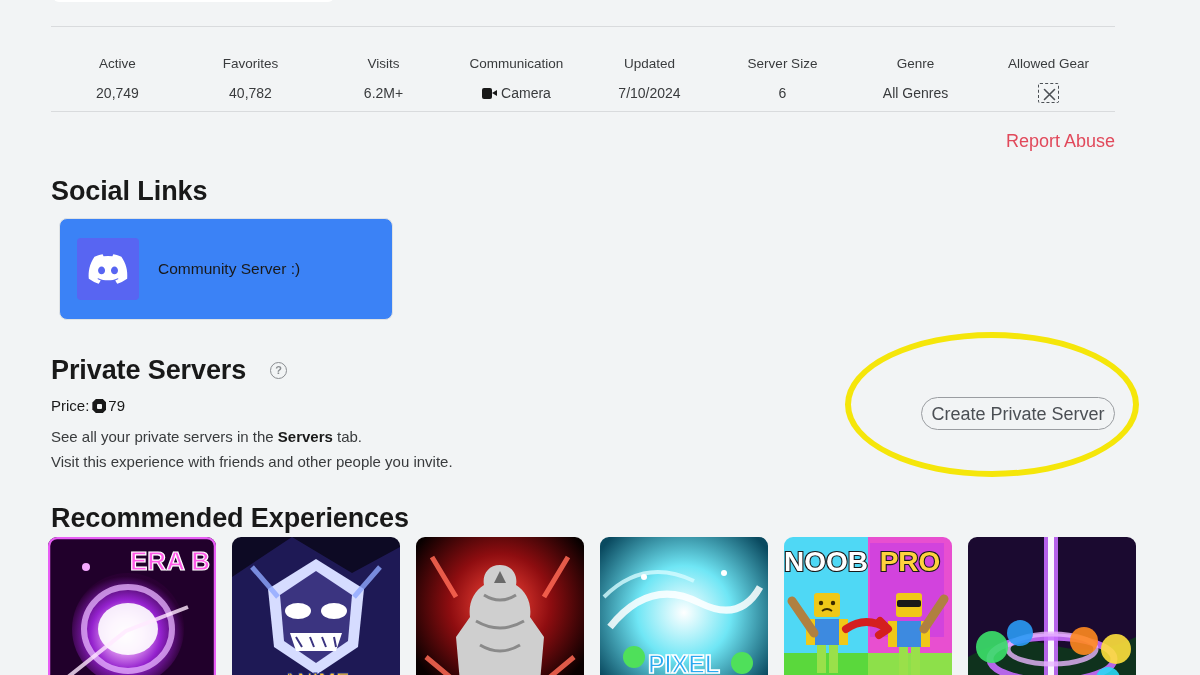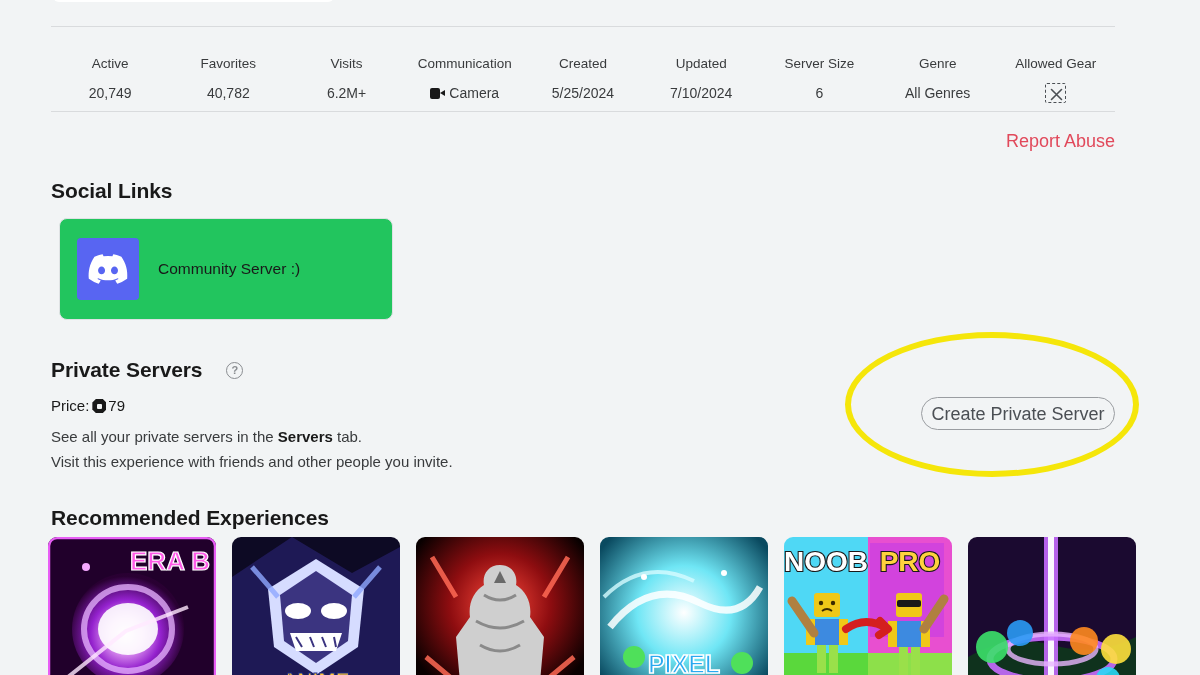--- a/index.html
+++ b/index.html
@@ -97,37 +97,37 @@
     right: 85px;
     top: 132px;
     font-size: 18px;
     color: #e1495b;
     cursor: pointer;
     line-height: 18px;
   }
 
   
   .section-title {
-    font-size: 21px;
+    font-size: 27px;
     font-weight: 700;
     color: #191919;
     letter-spacing: -0.1px;
     line-height: 26px;
   }
 
   #social-links-heading { position: absolute; left: 51px; top: 178px; }
 
   
   .social-card {
     position: absolute;
     left: 59px;
     top: 218px;
     width: 334px;
     height: 102px;
-    background: #22c55e;
+    background: #3b82f6;
     border: 1px solid #dfe2e4;
     border-radius: 8px;
     display: flex;
     align-items: center;
     padding-left: 17px;
     cursor: pointer;
   }
   .discord-badge {
     width: 62px; height: 62px;
     background: #5865f2;
@@ -256,24 +256,20 @@
   </div>
 
   <div class="stat">
     <div class="stat-label">Communication</div>
     <div class="stat-value">
       <span class="cam-icon"></span>
       <span>Camera</span>
     </div>
   </div>
 
-  <div class="stat">
-    <div class="stat-label">Created</div>
-    <div class="stat-value">5/25/2024</div>
-  </div>
 
   <div class="stat">
     <div class="stat-label">Updated</div>
     <div class="stat-value">7/10/2024</div>
   </div>
 
   <div class="stat">
     <div class="stat-label">Server Size</div>
     <div class="stat-value">6</div>
   </div>

